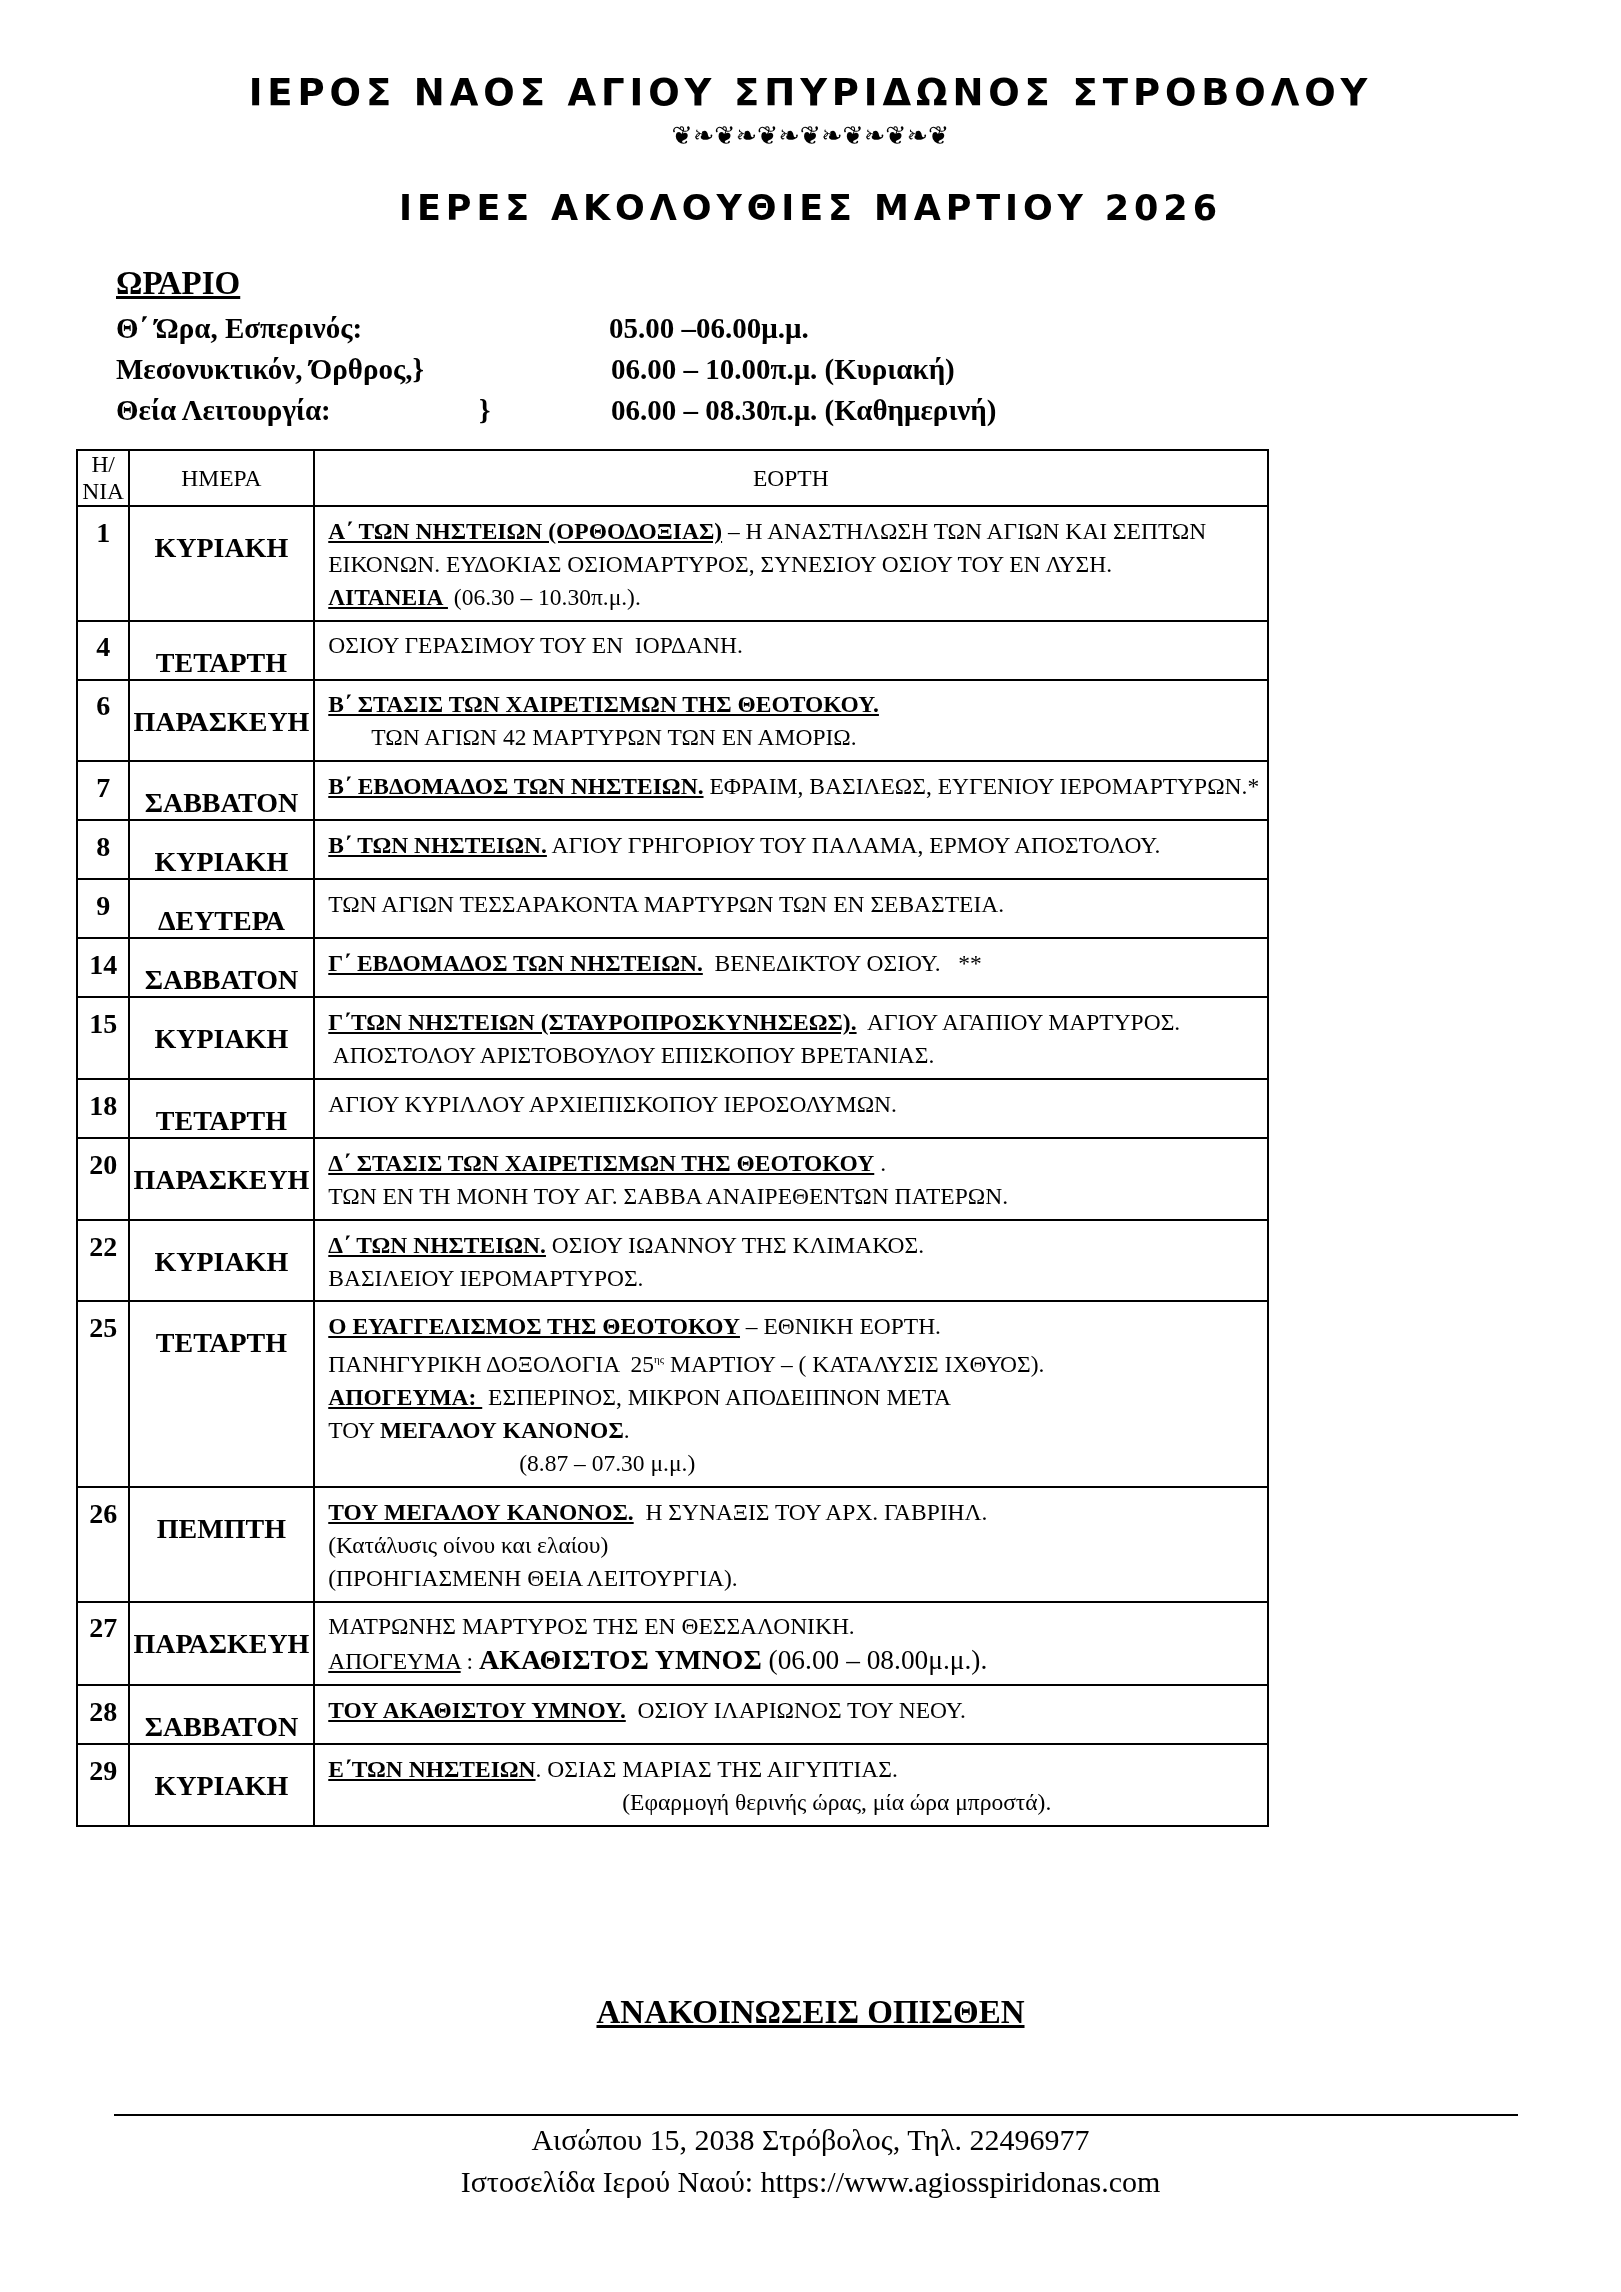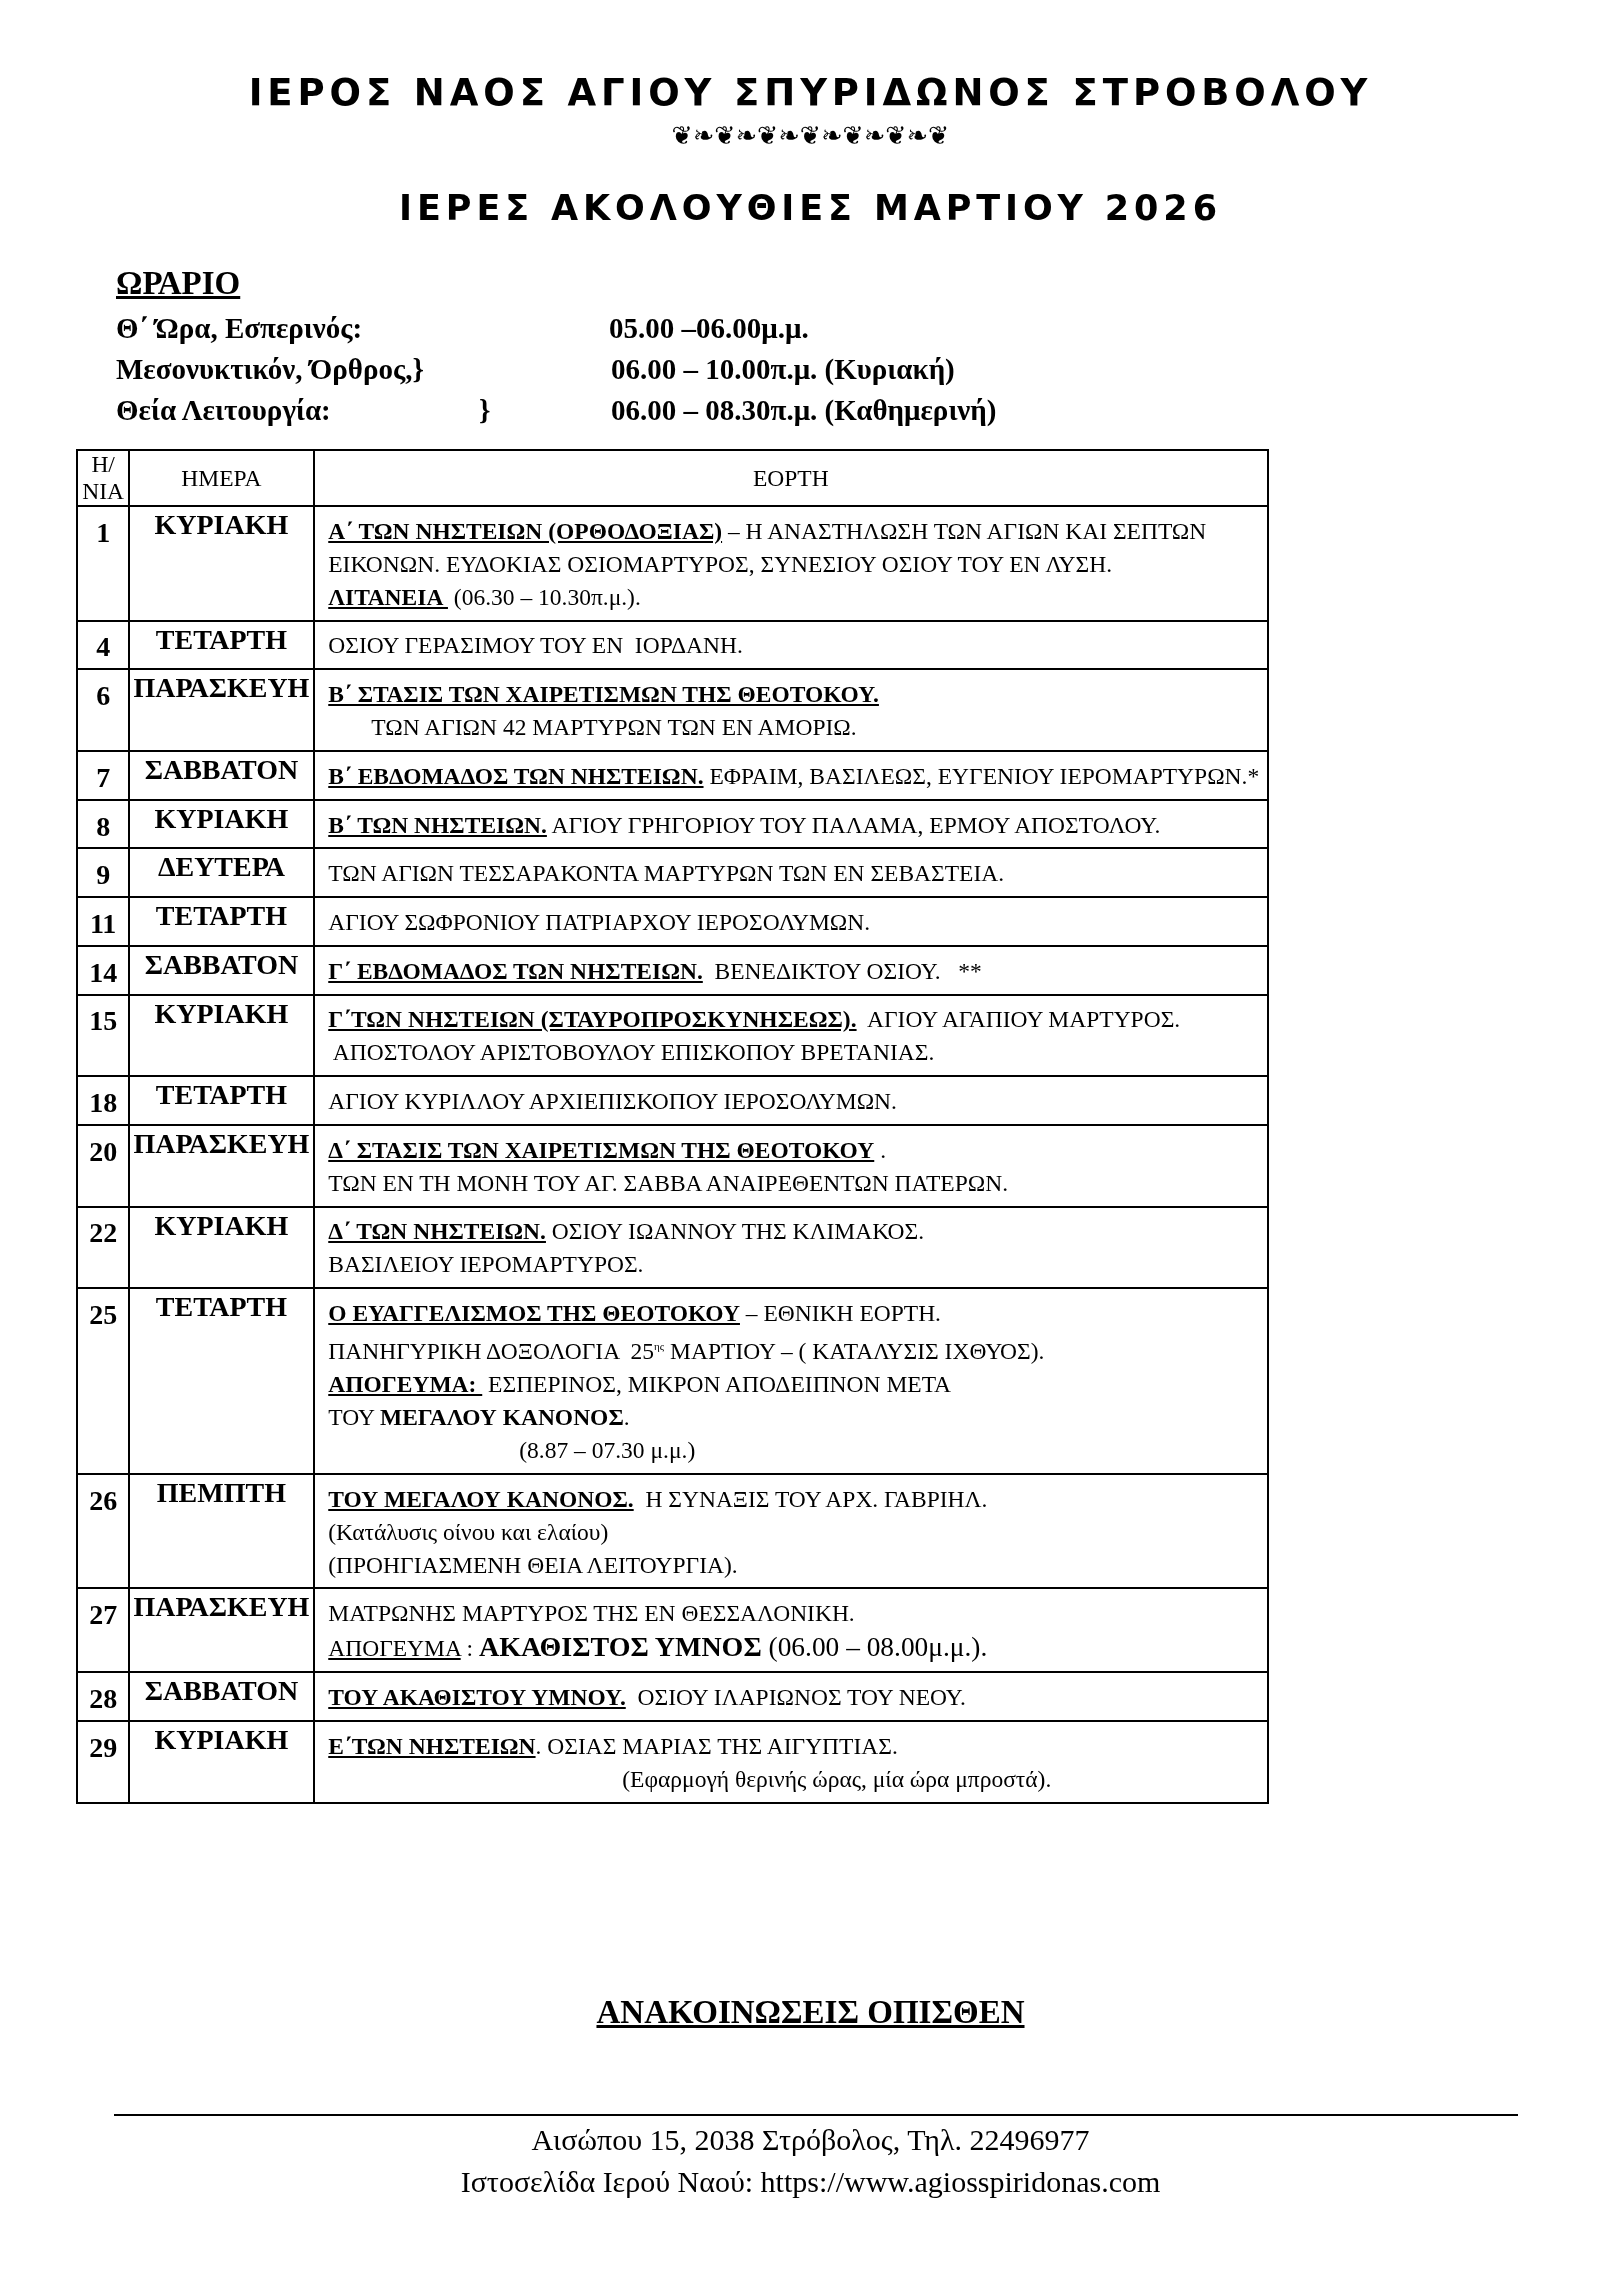--- a/index.html
+++ b/index.html
@@ -11,21 +11,21 @@
   .sched { position:absolute; left:116px; font-weight:bold; font-size:30px; }
   #sched-head { top:265px; font-size:33px; text-decoration:underline; }
   .srow { position:absolute; left:116px; font-weight:bold; font-size:29px; width:1176px; height:39px; }
   .srow .lbl { position:absolute; left:0; }
   .srow .brace { position:absolute; left:363px; }
   .srow .tm { position:absolute; left:492px; }
   table { position:absolute; left:76px; top:449px; width:1193px; border-collapse:collapse; }
   td, th { border:2px solid #000; vertical-align:top; padding:0; }
   th { font-weight:normal; font-size:23.5px; height:43px; text-align:center; vertical-align:middle; }
   td.num { width:116px; text-align:center; font-weight:bold; font-size:28px; padding-top:9.8px; }
-  td.day { width:231px; text-align:center; font-weight:bold; font-size:28px; padding-top:2px; }
+  td.day { width:231px; text-align:center; font-weight:bold; font-size:28px; padding-top:25px; }
   td.ev { font-size:23.5px; line-height:33px; padding:7.8px 7.8px 5.9px 13.7px; }
   .u { text-decoration:underline; font-weight:bold; }
   .b { font-weight:bold; }
   .big { font-size:28px; font-weight:bold; }
   .right { display:block; padding-left:294px; }
   .right2 { display:block; padding-left:196px; }
   #ann { position:absolute; top:1994px; left:0; width:1621px; text-align:center; font-size:33px; font-weight:bold; text-decoration:underline; }
   #rule { position:absolute; top:2114px; left:114px; width:1404px; border-top:2.9px solid #000; }
   .foot { position:absolute; left:0; width:1621px; text-align:center; font-size:30px; }
   #f1 { top:2123px; }
@@ -101,27 +101,20 @@
         </td>
       </tr>
       <tr>
         <td class="num">9</td>
         <td class="day">ΔΕΥΤΕΡΑ</td>
         <td class="ev">
           <div><span style="white-space: pre;">ΤΩΝ ΑΓΙΩΝ ΤΕΣΣΑΡΑΚΟΝΤΑ ΜΑΡΤΥΡΩΝ ΤΩΝ ΕΝ ΣΕΒΑΣΤΕΙΑ.</span></div>
         </td>
       </tr>
       <tr>
-        <td class="num">11</td>
-        <td class="day">ΤΕΤΑΡΤΗ</td>
-        <td class="ev">
-          <div><span style="white-space: pre;">ΑΓΙΟΥ ΣΩΦΡΟΝΙΟΥ ΠΑΤΡΙΑΡΧΟΥ ΙΕΡΟΣΟΛΥΜΩΝ.</span></div>
-        </td>
-      </tr>
-      <tr>
         <td class="num">14</td>
         <td class="day">ΣΑΒΒΑΤΟΝ</td>
         <td class="ev">
           <div><span class="u" style="white-space: pre;">Γ΄ ΕΒΔΟΜΑΔΟΣ ΤΩΝ ΝΗΣΤΕΙΩΝ.</span><span style="white-space: pre;">  ΒΕΝΕΔΙΚΤΟΥ ΟΣΙΟΥ.   **</span></div>
         </td>
       </tr>
       <tr>
         <td class="num">15</td>
         <td class="day">ΚΥΡΙΑΚΗ</td>
         <td class="ev">

